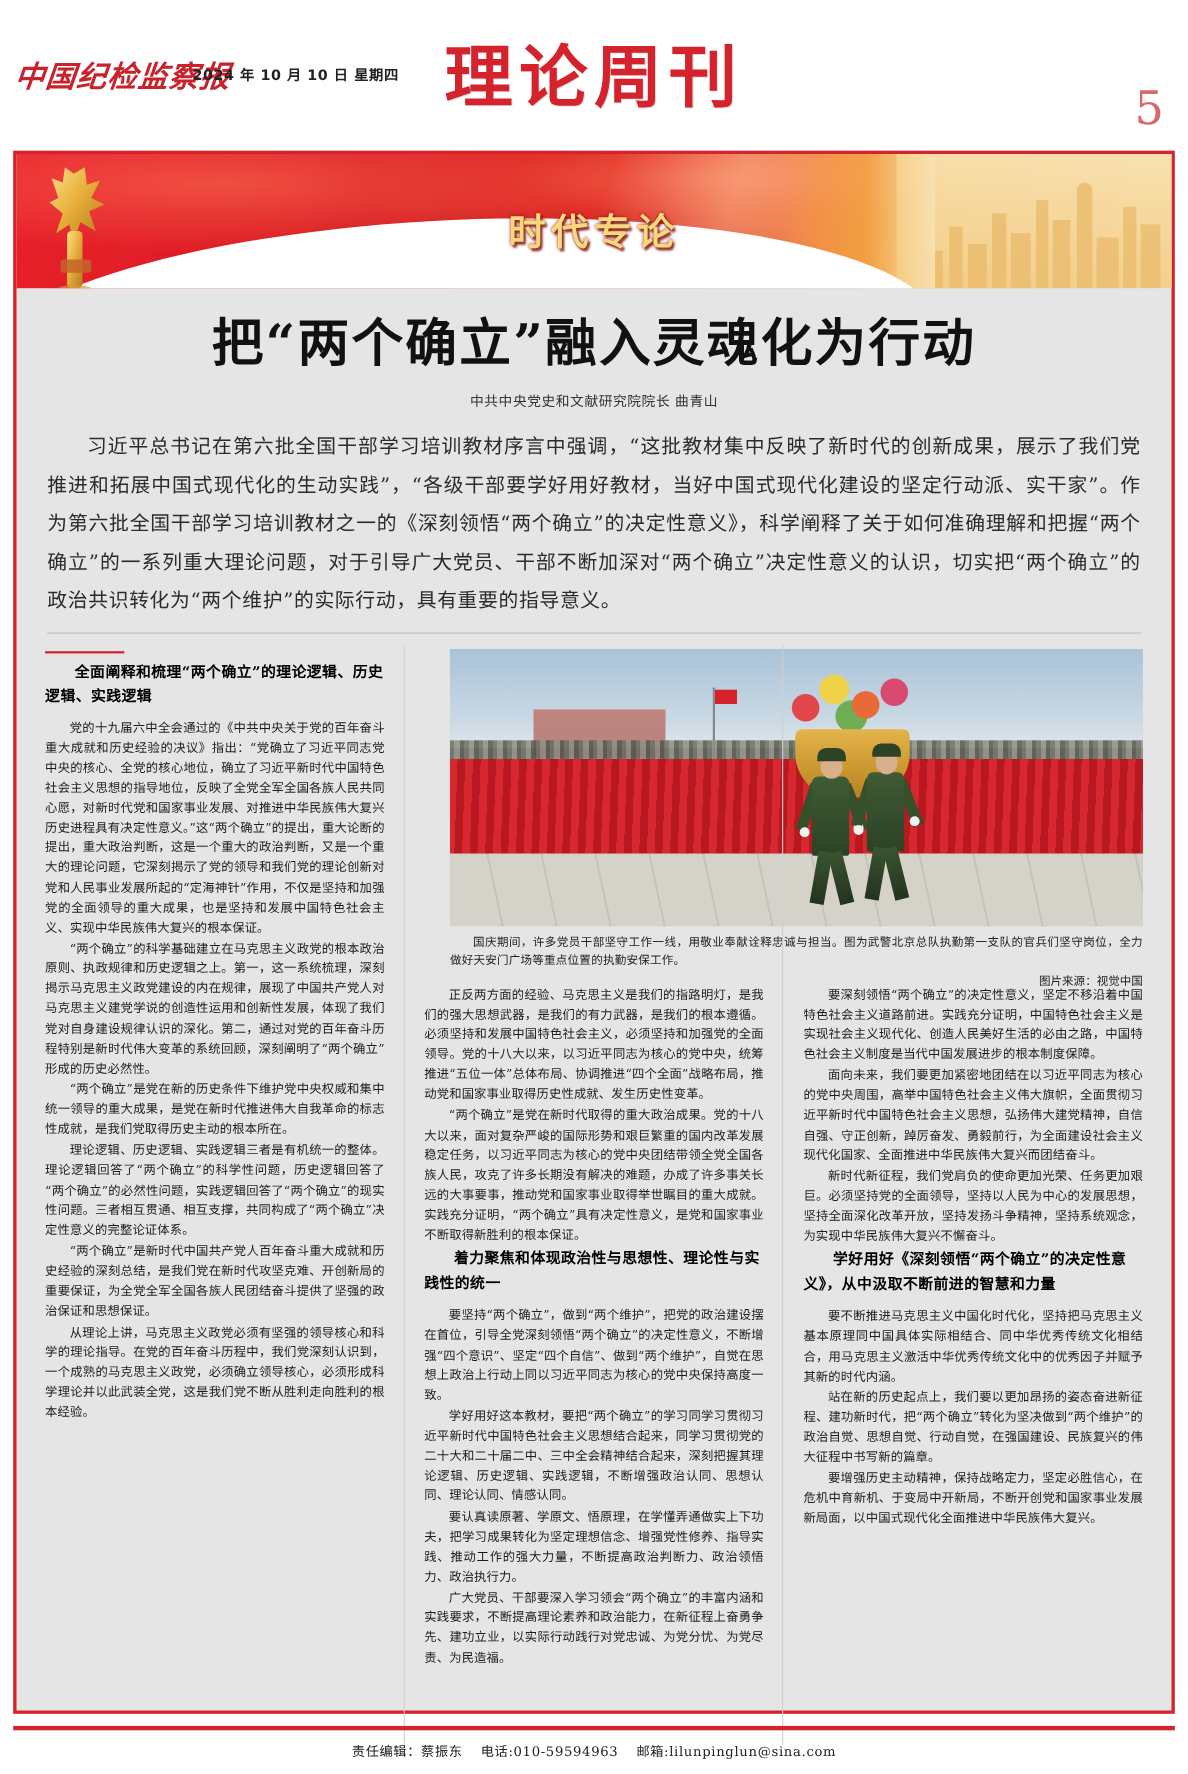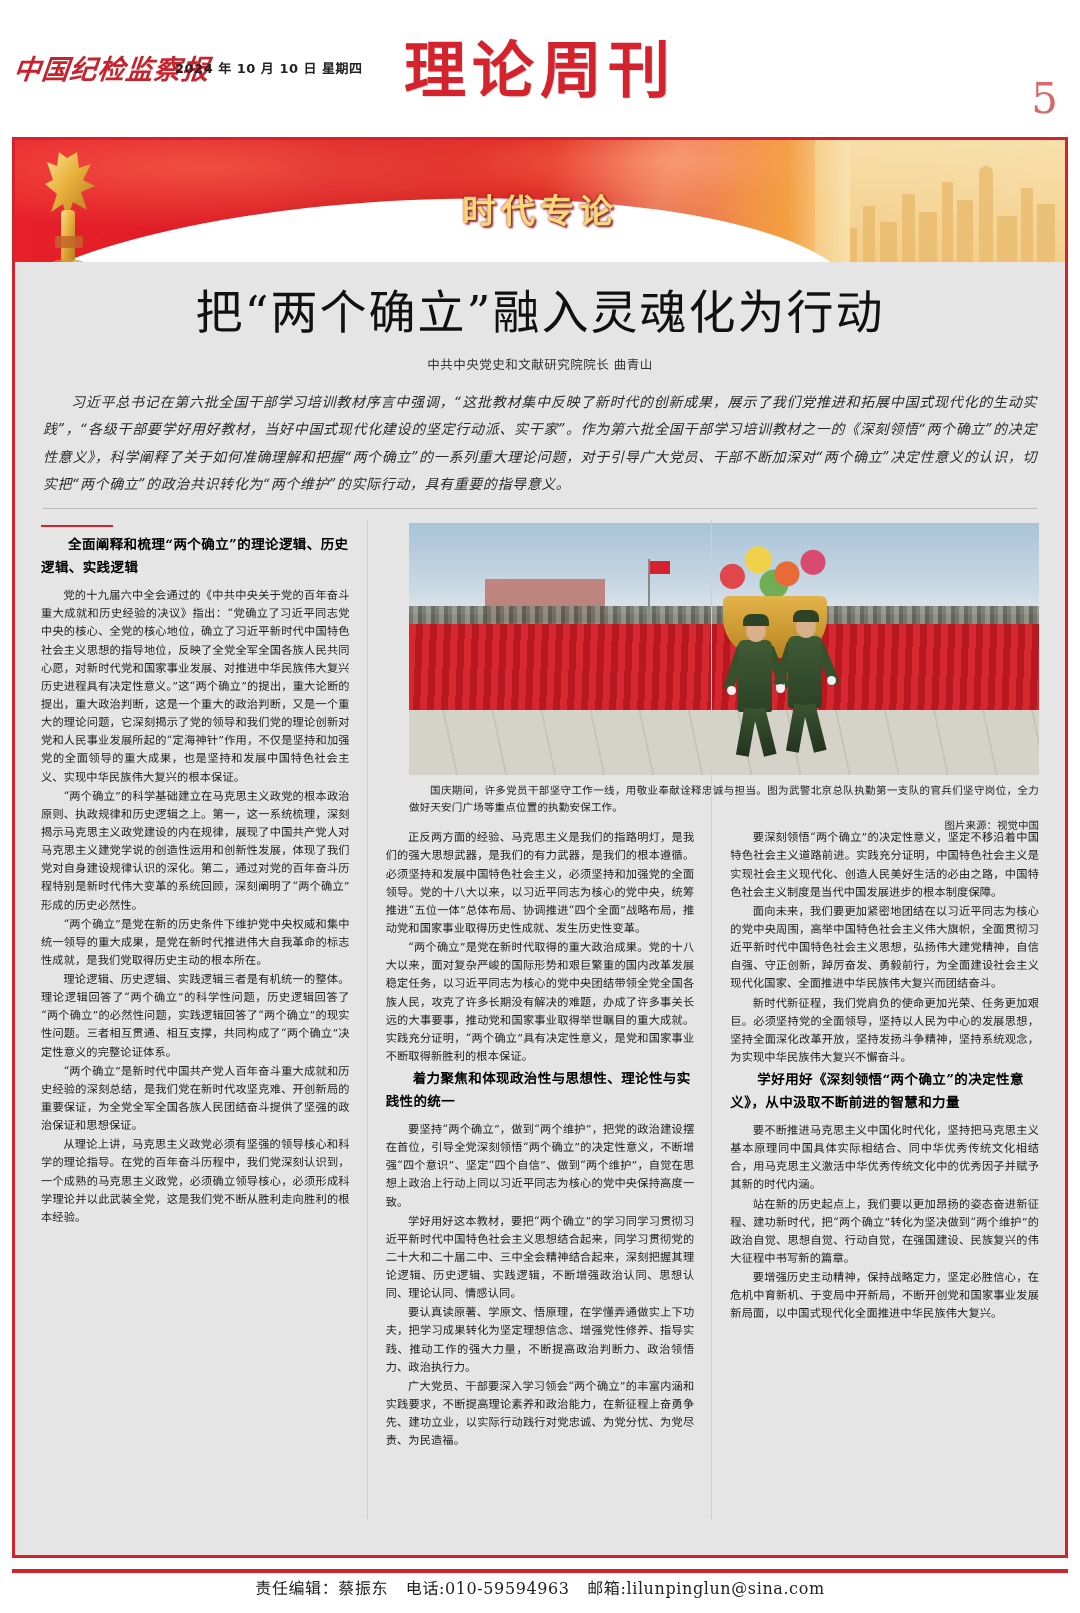--- a/index.html
+++ b/index.html
@@ -107,40 +107,39 @@
     font-family:"DejaVu Serif","Liberation Serif",serif;
     font-weight:bold;font-size:34px;letter-spacing:5px;
     color:#f9d77d;
     text-shadow:0 0 3px #8a1109, 2px 2px 2px rgba(120,10,5,0.8);
   }
 
   
   .headline-wrap{padding:24px 40px 0 40px;text-align:center;}
   .headline{
     font-family:"DejaVu Serif","Liberation Serif",serif;
-    font-weight:normal;
+    font-weight:bold;
     font-size:47px;
     letter-spacing:2px;
     color:#111;
     line-height:1.15;
   }
   .byline{
     margin-top:14px;
     font-size:12.5px;
     color:#333;
     letter-spacing:0.5px;
   }
 
   
   .lead{
     margin:16px 28px 0 28px;
     padding:0 0 10px 0;
     font-family:"DejaVu Serif","Liberation Serif",serif;
-    font-style:italic;
-    font-size:14px;
+    font-size:18px;
     line-height:1.95;
     color:#2b2b2b;
     text-align:justify;
     text-indent:2em;
     letter-spacing:0.6px;
     border-bottom:1px solid #bbb;
   }
 
   
   .body-area{
@@ -255,21 +254,21 @@
     width:72px;height:2px;background:#d4232c;margin:6px 0 6px 0;
   }
 
   
   .footer-rule{
     position:absolute;left:12px;right:12px;bottom:40px;height:4px;background:#d4232c;
   }
   .footer-text{
     position:absolute;left:0;right:0;bottom:14px;text-align:center;
     font-family:"DejaVu Serif","Liberation Serif",serif;
-    font-size:16px;color:#222;letter-spacing:0.6px;
+    font-size:12px;color:#222;letter-spacing:0.6px;
   }
   .footer-text span{margin:0 6px;}
 </style>
 </head>
 <body>
 
 <div class="masthead">
   <div class="paper-name">中国纪检监察报</div>
   <div class="paper-date">2024 年 10 月 10 日   星期四</div>
   <div class="journal-title">理论周刊</div>

